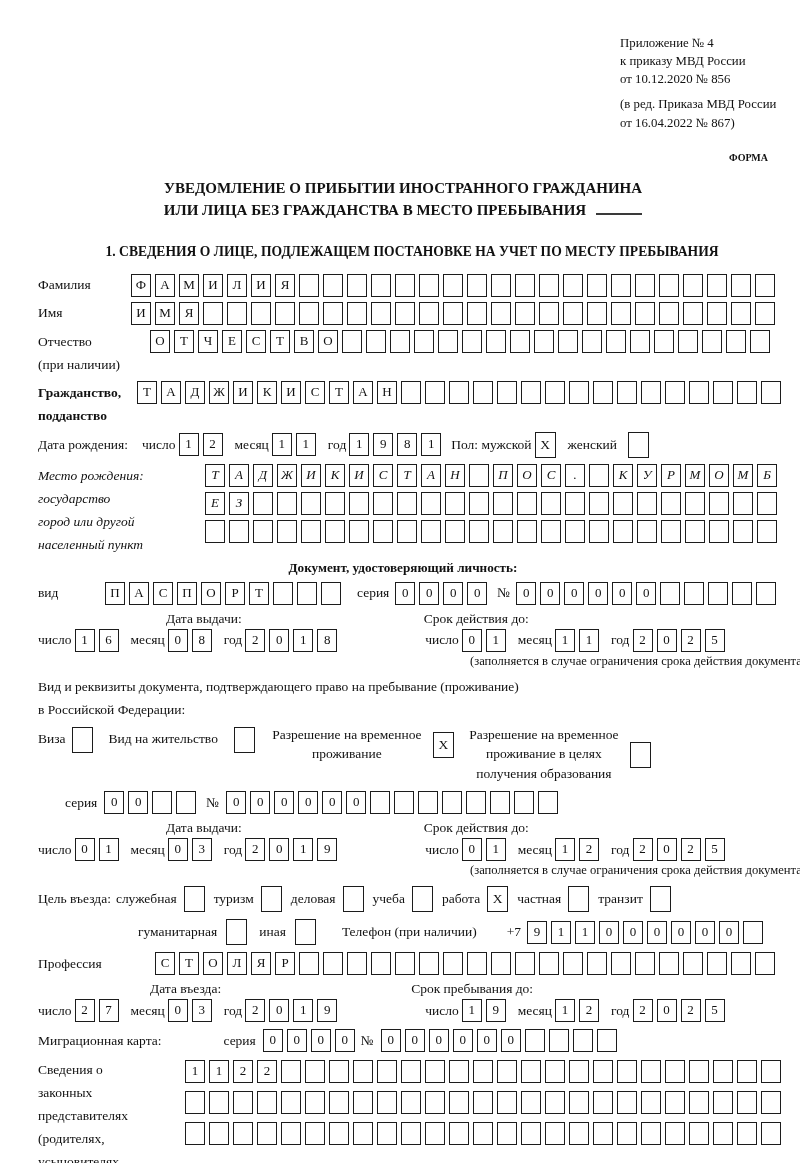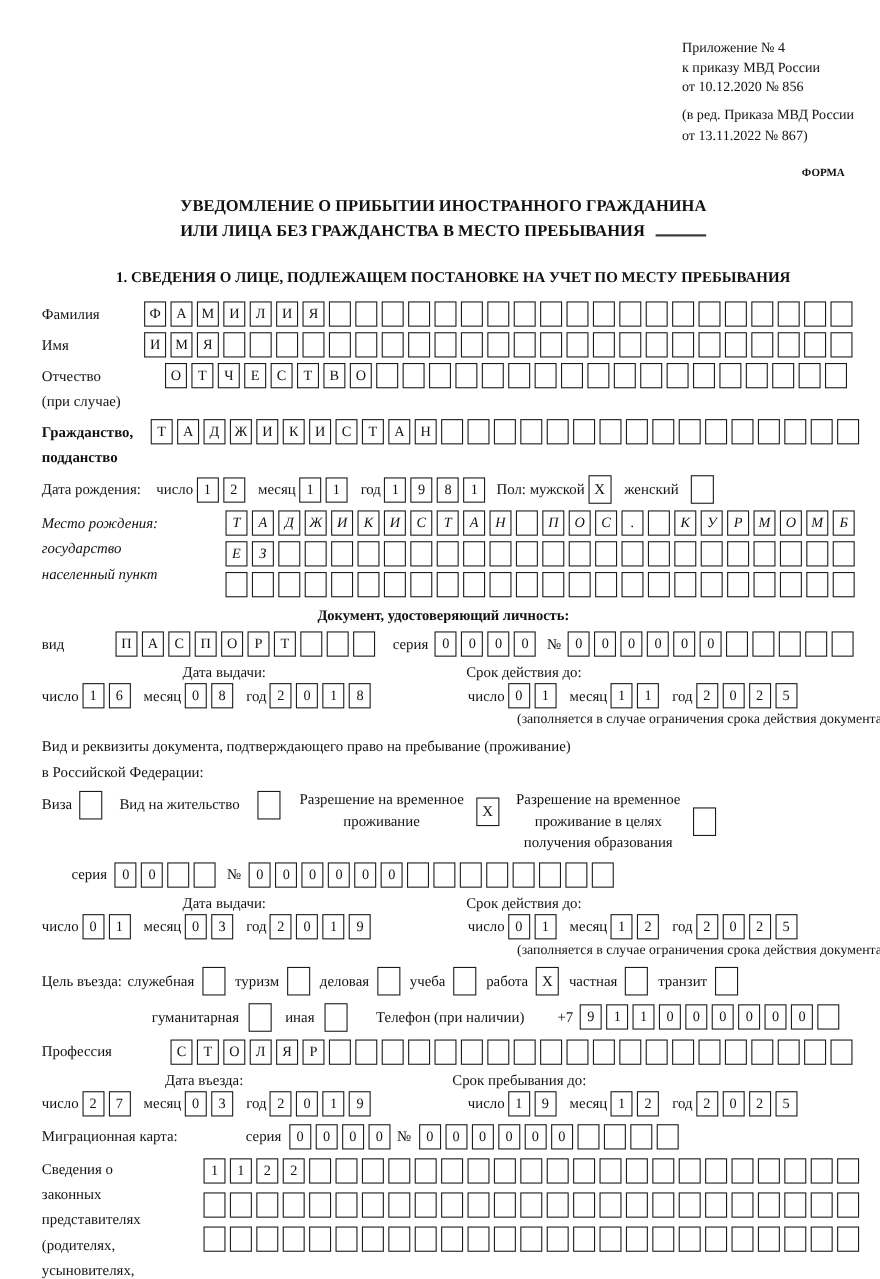--- a/index.html
+++ b/index.html
@@ -61,21 +61,21 @@
 </head>
 <body>
 
 <div class="page">
 
   <div class="appendix">
     <div>Приложение № 4</div>
     <div>к приказу МВД России</div>
     <div>от 10.12.2020 № 856</div>
     <div class="grp2">(в ред. Приказа МВД России</div>
-    <div>от 13.11.2022 № 867)</div>
+    <div>от 16.04.2022 № 867)</div>
   </div>
 
   <div class="form-label">ФОРМА</div>
 
   <div class="title">
     <div>УВЕДОМЛЕНИЕ О ПРИБЫТИИ ИНОСТРАННОГО ГРАЖДАНИНА</div>
     <div><span>ИЛИ ЛИЦА БЕЗ ГРАЖДАНСТВА В МЕСТО ПРЕБЫВАНИЯ</span><span class="blank"></span></div>
   </div>
 
   <div class="sec-heading">1. СВЕДЕНИЯ О ЛИЦЕ, ПОДЛЕЖАЩЕМ ПОСТАНОВКЕ НА УЧЕТ ПО МЕСТУ ПРЕБЫВАНИЯ</div>
@@ -142,21 +142,21 @@
         <span class="cbox"></span>
         <span class="cbox"></span>
         <span class="cbox"></span>
         <span class="cbox"></span>
       </span>
   </div>
 
   <div class="frow-top">
     <span class="lblcol w112">
       <div>Отчество</div>
-      <div>(при случае)</div>
+      <div>(при наличии)</div>
     </span>
     <span class="boxes">
         <span class="cbox">О</span>
         <span class="cbox">Т</span>
         <span class="cbox">Ч</span>
         <span class="cbox">Е</span>
         <span class="cbox">С</span>
         <span class="cbox">Т</span>
         <span class="cbox">В</span>
         <span class="cbox">О</span>
@@ -239,20 +239,21 @@
     <span class="dl" style="margin-left:6px;">Пол: мужской</span>
     <span class="chk">X</span>
     <span class="dl" style="margin-left:12px;">женский</span>
     <span class="chk" style="margin-left:8px;"></span>
   </div>
 
   <div class="frow-top" style="margin-top:6px;margin-bottom:0;font-style:italic;">
     <span class="lblcol w167">
       <div>Место рождения:</div>
       <div>государство</div>
+      <div>город или другой</div>
       <div>населенный пункт</div>
     </span>
     <span class="boxcol">
       <span class="boxes">
           <span class="cbox">Т</span>
           <span class="cbox">А</span>
           <span class="cbox">Д</span>
           <span class="cbox">Ж</span>
           <span class="cbox">И</span>
           <span class="cbox">К</span>

